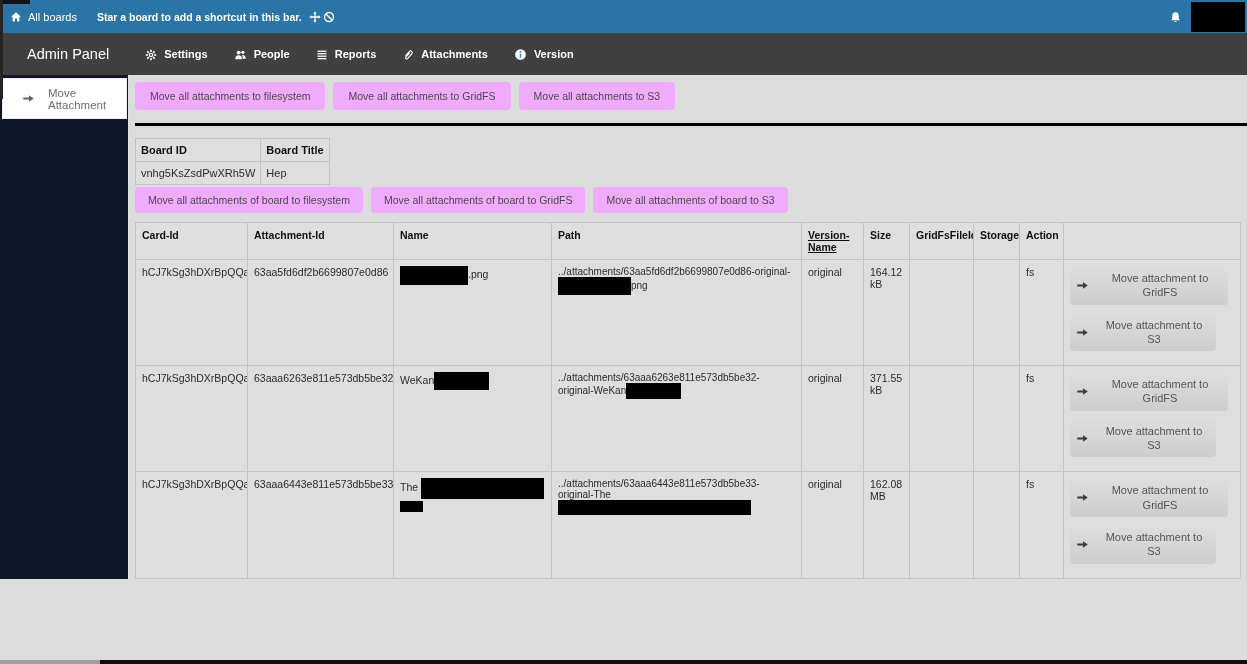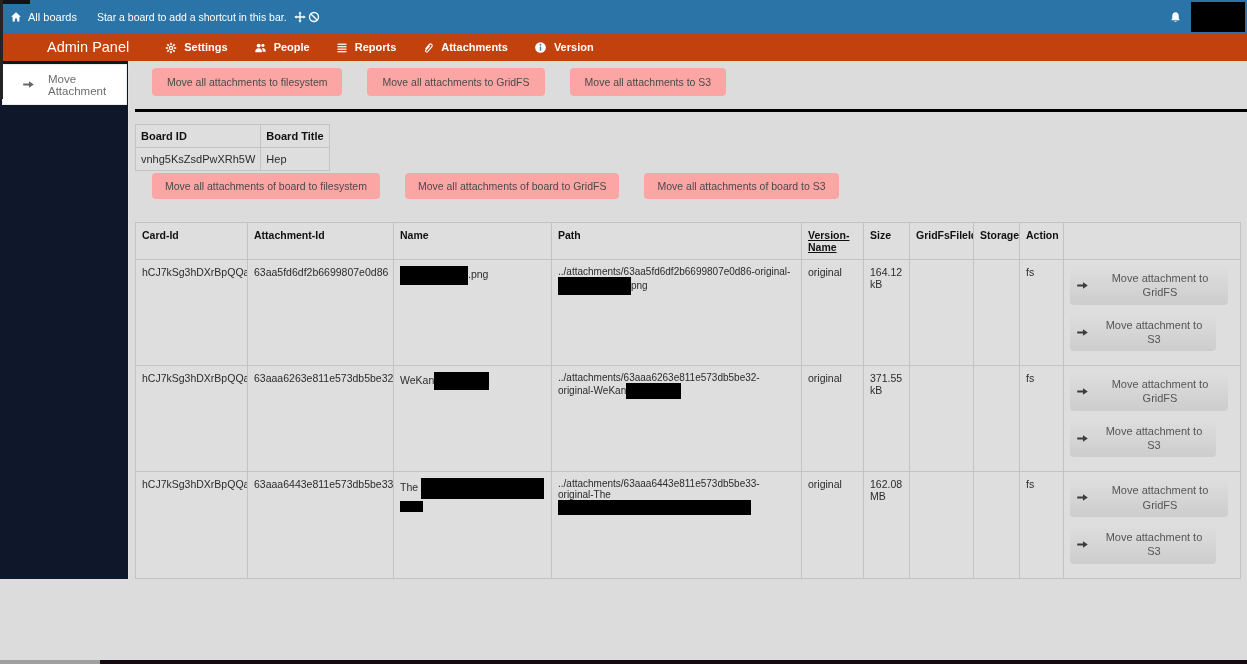--- a/index.html
+++ b/index.html
@@ -4,54 +4,54 @@
 <style>
   * { box-sizing: border-box; margin: 0; padding: 0; }
   body { margin: 0; background: #f0f0f0; }
   .screen {
     position: relative; width: 1247px; height: 664px; overflow: hidden;
     background: #dcdcdc; font-family: "Liberation Sans", "DejaVu Sans", sans-serif;
   }
   
   .topbar { height: 33px; background: #2a74a7; display: flex; align-items: center; color: #fff; }
   .tb-allboards { display: flex; align-items: center; gap: 6px; margin-left: 10px; font-size: 11px; cursor: pointer; }
-  .tb-hint { margin-left: 20px; font-size: 10.5px; display: flex; align-items: center; gap: 7px; }
+  .tb-hint { margin-left: 20px; font-size: 10.5px; display: flex; align-items: center; gap: 7px; font-weight: bold; }
   .hint-icons { display: flex; gap: 2px; align-items: center; }
   .tb-right { margin-left: auto; display: flex; align-items: center; gap: 9px; }
   .avatar-redacted { width: 54px; height: 30px; background: #000; margin-right: 2px; }
   .icon svg { vertical-align: middle; display: inline-block; }
   
-  .adminbar { height: 28px; background: #c2410c; display: flex; align-items: center; color: #fff; padding-left: 20px; }
+  .adminbar { height: 42px; background: #404040; display: flex; align-items: center; color: #fff; }
   .admin-title { font-size: 14.5px; margin-left: 27px; margin-right: 36px; }
   .admin-nav { display: flex; gap: 26px; align-items: center; font-weight: bold; }
   .nav-item { display: flex; align-items: center; gap: 7px; font-size: 11px; cursor: pointer; }
   
   .main { display: flex; align-items: stretch; }
   .sidebar { width: 129px; flex: none; background: #0f172a; box-shadow: inset -1px 0 0 #e3e3e3; }
   .side-card {
     margin: 3px 2px; background: #fff; height: 41px; display: flex; align-items: center;
     gap: 13px; padding-left: 19px; border: 1px solid #ececec;
     box-shadow: 0 1px 2px rgba(0,0,0,.13); font-size: 11.5px; color: #6d6d6d; cursor: pointer;
   }
   .content { flex: 1; min-width: 0; padding: 7px 0 0 6px; }
   
   .btn-row { display: flex; gap: 8px; }
   .gray-btn {
-    background: #fca5a5; border: none; border-radius: 4px; color: #4a4a4a;
-    font: 10.5px "Liberation Sans", sans-serif; padding: 8px 15px; cursor: pointer; margin-left: 17px;
+    background: #f0abfc; border: none; border-radius: 4px; color: #4a4a4a;
+    font: 10.5px "Liberation Sans", sans-serif; padding: 8px 15px; cursor: pointer;
   }
   .board-row .gray-btn { padding: 7px 13px; }
   hr.black-hr { border: none; height: 3px; background: #000; margin: 13px 0 12px 0; }
   
   .tbl { border-collapse: collapse; font-size: 10.5px; color: #2b2b2b; }
   .tbl th, .tbl td { border: 1px solid #c3c3c3; background: #dedede; padding: 6px; text-align: left; vertical-align: top; overflow: hidden; }
   .tbl th { font-weight: bold; color: #111; white-space: nowrap; }
   .board-tbl { margin-bottom: 2px; padding-left: 7px; }
   .board-tbl th, .board-tbl td { padding: 5px; font-size: 11px; }
-  .att-tbl { width: 1106px; table-layout: fixed; margin-top: 23px; }
+  .att-tbl { width: 1106px; table-layout: fixed; margin-top: 9px; }
   .att-tbl tr.head { height: 36px; }
   .att-tbl tr.r0 { height: 89px; }
   .att-tbl tr.r1 { height: 88px; }
   .att-tbl tr.r2 { height: 91px; }
   th.th-version { white-space: normal; text-decoration: underline; }
   .nowrap { white-space: nowrap; }
   .path-cell { font-size: 10px; word-wrap: break-word; }
   .redact { display: inline-block; background: #000; vertical-align: middle; }
   .btn-cell { padding: 6px 0 0 5px; }
   .row-btn {

